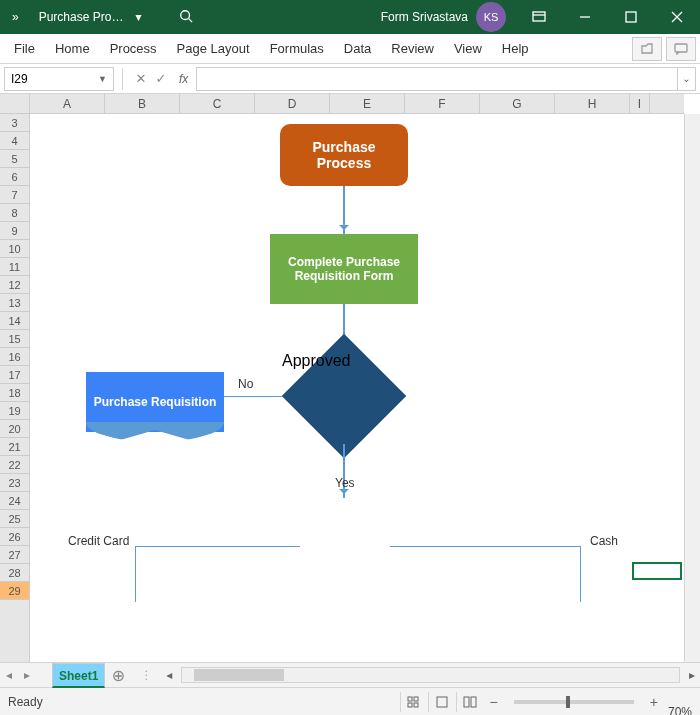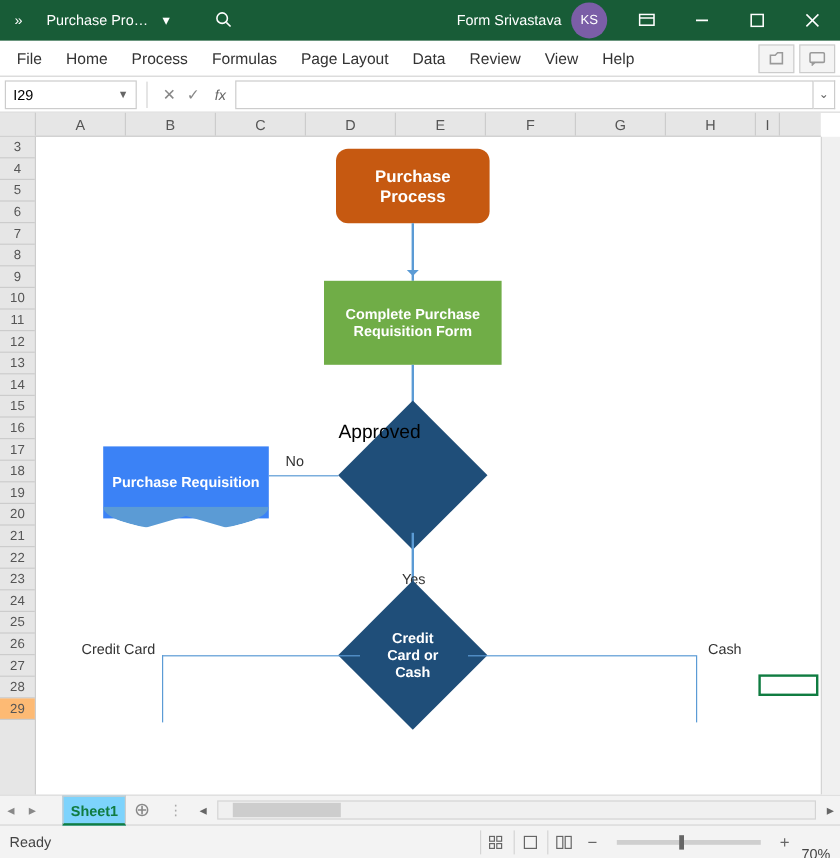--- a/index.html
+++ b/index.html
@@ -126,22 +126,22 @@
         <line x1="1" y1="1" x2="11" y2="11"></line>
         <line x1="11" y1="1" x2="1" y2="11"></line>
       </svg>
     </span>
 </div>
 
 <div class="ribbon">
   <span class="tab">File</span>
   <span class="tab">Home</span>
   <span class="tab">Process</span>
+  <span class="tab">Page Layout</span>
   <span class="tab">Formulas</span>
-  <span class="tab">Page Layout</span>
   <span class="tab">Data</span>
   <span class="tab">Review</span>
   <span class="tab">View</span>
   <span class="tab">Help</span>
   <span style="flex:1"></span>
   <span class="rb-icon">
       <svg width="14" height="12" fill="none" stroke="#9a9a9a" stroke-width="1.3">
         <path d="M2 10V3h4l2-2h4v9z"></path>
       </svg>
     </span>
@@ -221,24 +221,20 @@
         <div class="dshape"></div>
       </div>
     <div class="d1wrap">
         <div class="dtxt">Approved</div>
       </div>
     <div class="line ln1"></div>
     <div class="lbl l-no">No</div>
     <div class="doc">Purchase Requisition</div>
     <div class="arrow a3"></div>
     <div class="lbl l-yes">Yes</div>
-    <div class="diamond d2">
-        <div class="dshape"></div>
-        <div class="dtxt">Credit Card or Cash</div>
-      </div>
     <div class="line ln2"></div>
     <div class="line ln3"></div>
     <div class="line ln4"></div>
     <div class="line ln5"></div>
     <div class="lbl l-cc">Credit Card</div>
     <div class="lbl l-cash">Cash</div>
   </div>
 
   <div class="vscroll"></div>
 </div>

